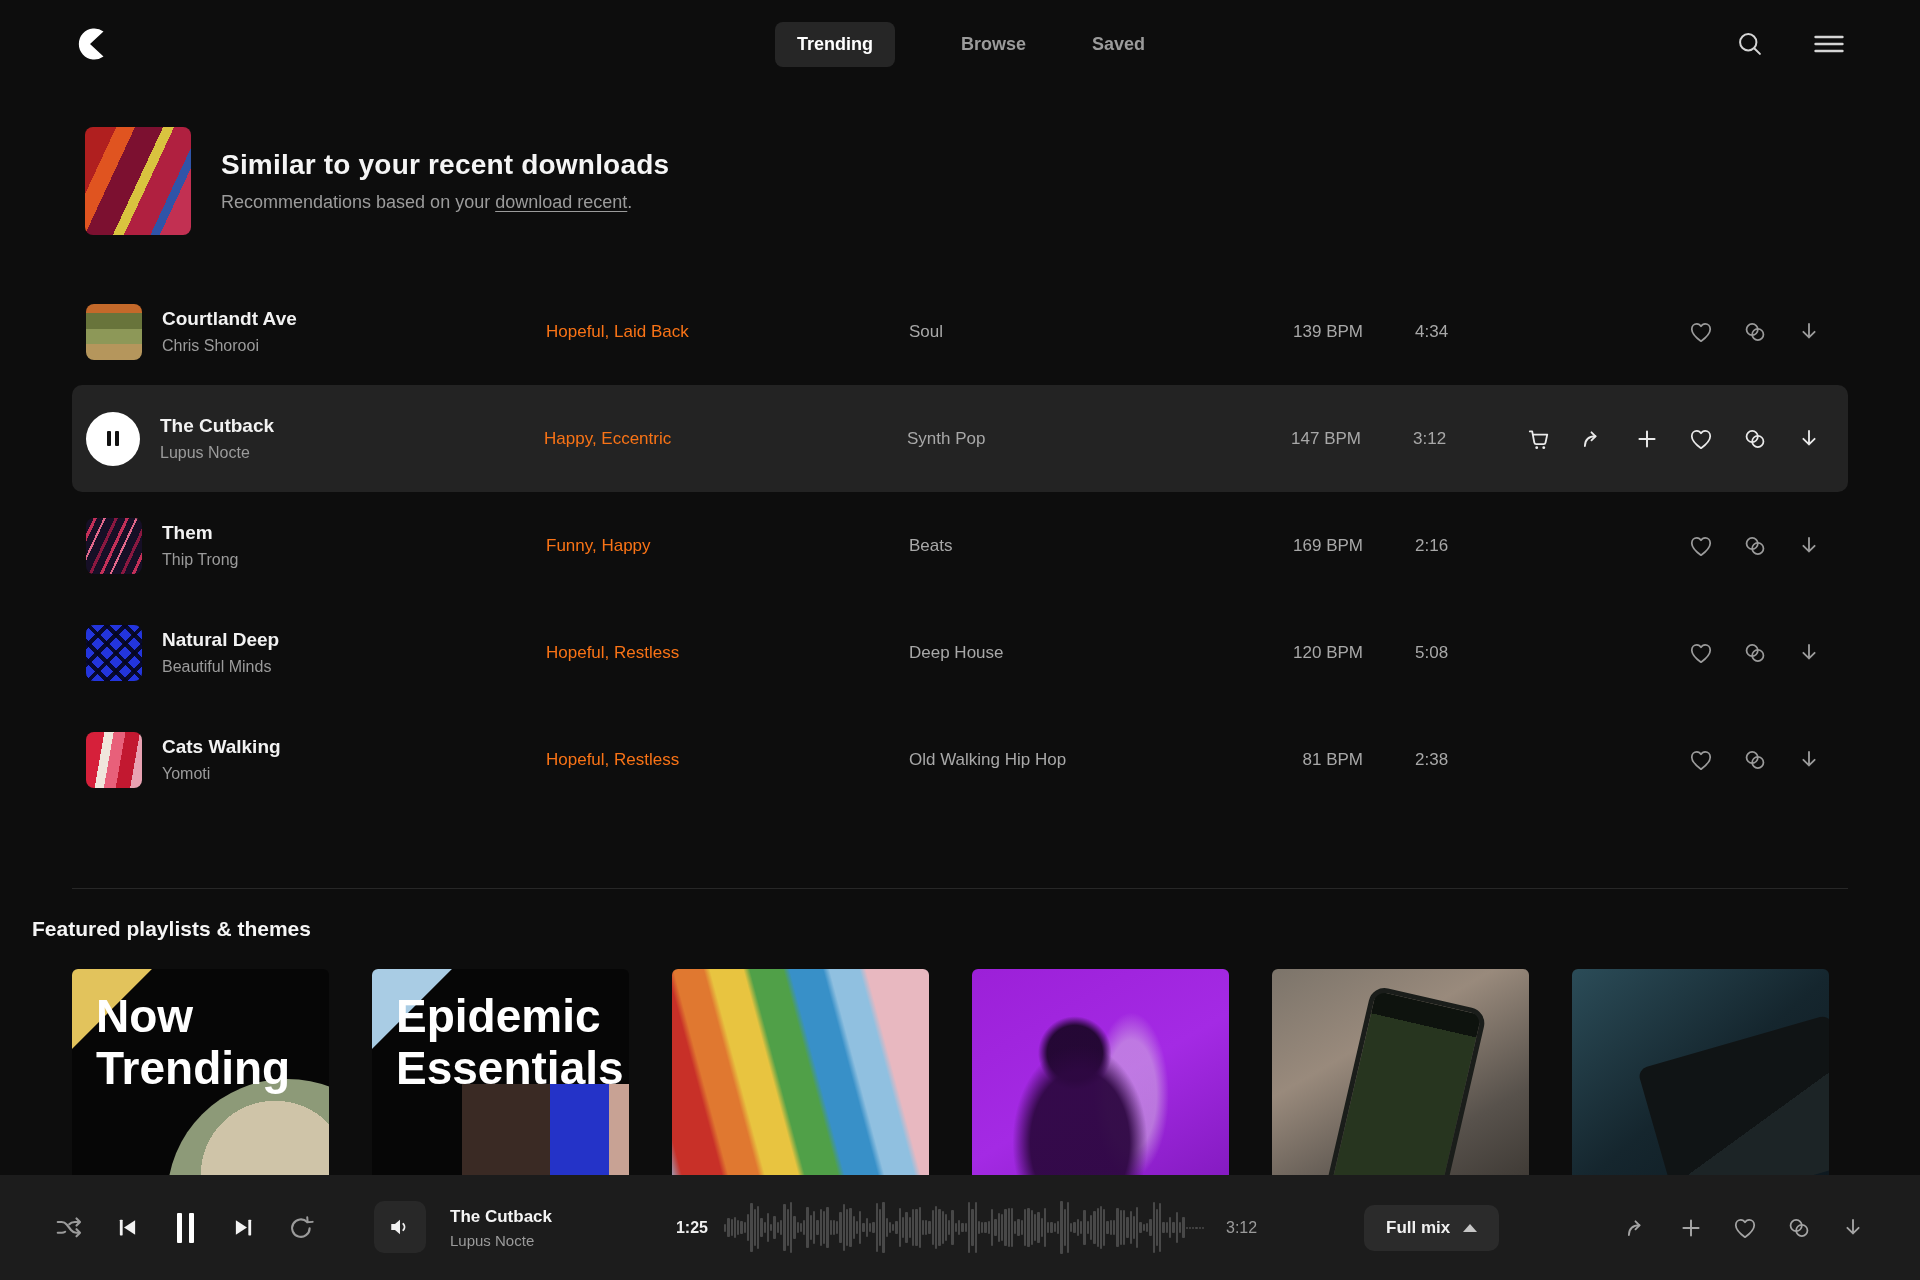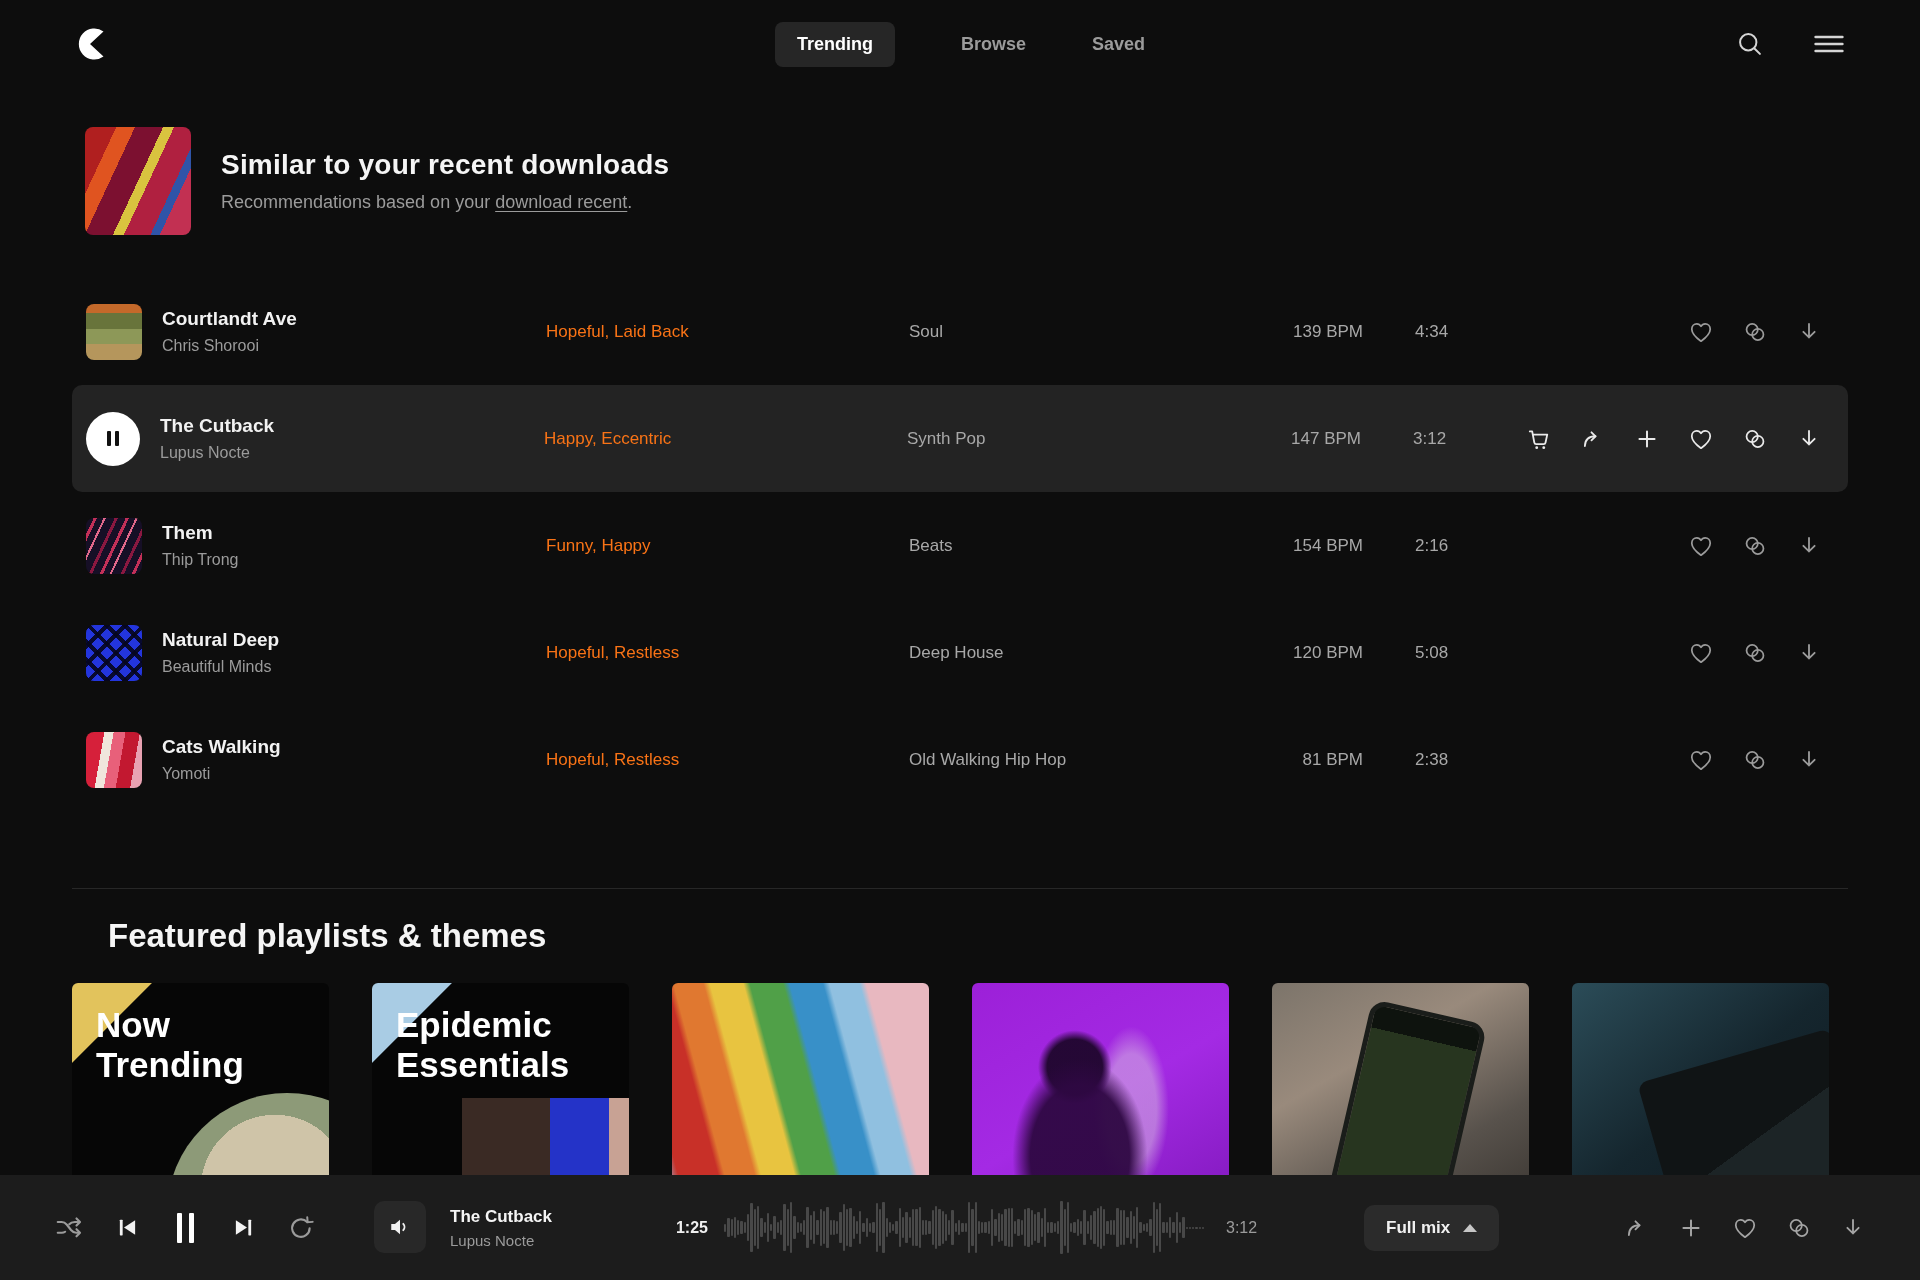--- a/index.html
+++ b/index.html
@@ -53,24 +53,24 @@
   .t-moods { width:363px; font-size:17px; color:#f97316; }
   .t-genre { width:300px; font-size:17px; color:#a8a8a8; }
   .t-bpm { width:154px; text-align:right; font-size:17px; color:#a8a8a8; }
   .t-time { width:80px; margin-left:52px; font-size:17px; color:#a8a8a8; }
   .row-actions { margin-left:auto; display:flex; align-items:center; gap:28px; padding-right:26px; }
   .icon-btn { width:26px; height:26px; color:#9b9b9b; }
   .active .icon-btn { color:#eaeaea; }
 
   
   .divider { margin:75px 72px 0; border-top:1px solid #272727; }
-  .featured-title { margin:28px 108px 0; font-size:33px; font-weight:700; }
+  .featured-title { margin:28px 32px 0; font-size:21px; font-weight:700; }
   .tiles { margin:28px 72px 0; display:flex; gap:43px; }
   .tile { width:257px; height:280px; border-radius:6px; position:relative; overflow:hidden; background:#060606; flex:none; }
-  .tile-label { position:relative; z-index:2; font-size:35px; font-weight:700; line-height:1.13; padding:22px 24px; color:#fff; }
+  .tile-label { position:relative; z-index:2; font-size:46px; font-weight:700; line-height:1.13; padding:22px 24px; color:#fff; }
   .tile-corner { position:absolute; inset:0; z-index:1; }
   .tile--now .tile-corner { background:linear-gradient(135deg,#e2c35c 0 56px, transparent 57px); }
   .tile--ess .tile-corner { background:linear-gradient(135deg,#a9cce4 0 56px, transparent 57px); }
   .tile--now .tile-photo { position:absolute; z-index:0; width:240px; height:240px; border-radius:50%; left:95px; top:110px;
       background:radial-gradient(circle at 45% 40%, #cfc4a8 0 38%, #8d9a78 38% 55%, #5e5a4a 55% 75%, #3a362c 75%); }
   .tile--ess .tile-photo { position:absolute; z-index:0; width:210px; height:200px; left:90px; top:115px;
       background:linear-gradient(90deg,#3a2a24 0 42%, #2433c8 42% 70%, #c8a294 70%); }
   .tile--pride { background:linear-gradient(75deg,#8fb8d8 0 5%, #c83028 9% 21%, #e07830 23% 32%, #e8c440 34% 44%, #50a048 46% 56%, #3890c8 58% 68%, #90c0e0 70% 79%, #e8b8c0 81%); }
   .tile--head { background:linear-gradient(150deg,#9c20d8 0%, #a42ae4 45%, #7714b2 100%); }
   .tile--head .tile-photo { position:absolute; inset:0;
@@ -230,21 +230,21 @@
   </div>
 
   <div class="track-row">
     <div class="t-art art-3"></div>
     <div class="t-info">
       <div class="t-title">Them</div>
       <div class="t-artist">Thip Trong</div>
     </div>
     <div class="t-moods">Funny, Happy</div>
     <div class="t-genre">Beats</div>
-    <div class="t-bpm">154 BPM</div>
+    <div class="t-bpm">169 BPM</div>
     <div class="t-time">2:16</div>
     <div class="row-actions">
       <button class="icon-btn">
           <svg viewBox="0 0 24 24" width="26" height="26" fill="none" stroke="currentColor" stroke-width="1.6" stroke-linejoin="round">
             <path d="M12 20.5C9 18.3 3.5 14 3.5 9.4 3.5 6.6 5.6 4.5 8.1 4.5c1.7 0 3.1.9 3.9 2.3.8-1.4 2.2-2.3 3.9-2.3 2.5 0 4.6 2.1 4.6 4.9 0 4.6-5.5 8.9-8.5 11.1z"></path>
           </svg>
         </button>
       <button class="icon-btn">
           <svg viewBox="0 0 24 24" width="26" height="26" fill="none" stroke="currentColor" stroke-width="1.6">
             <circle cx="9.4" cy="9.7" r="5.2"></circle>

